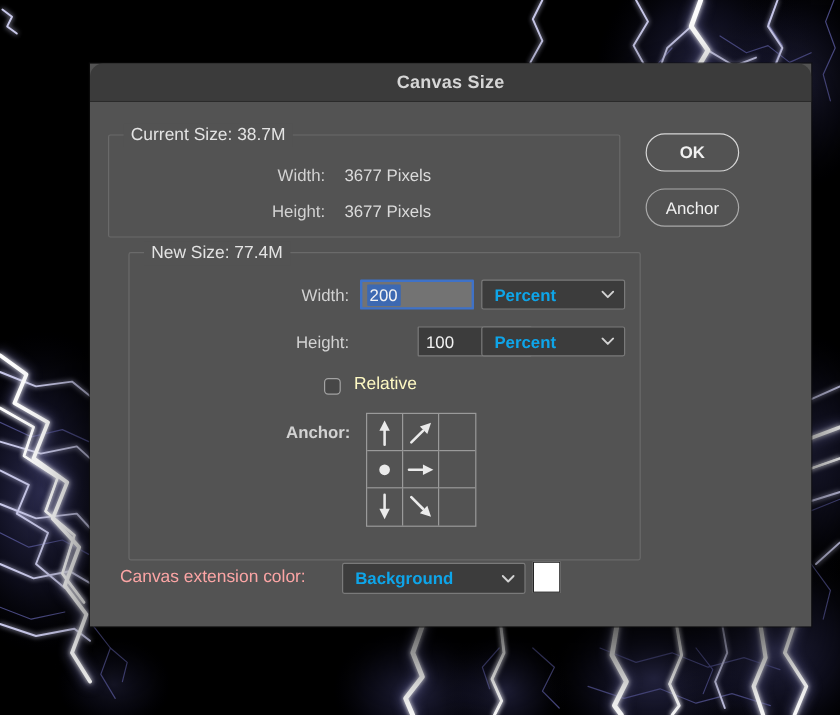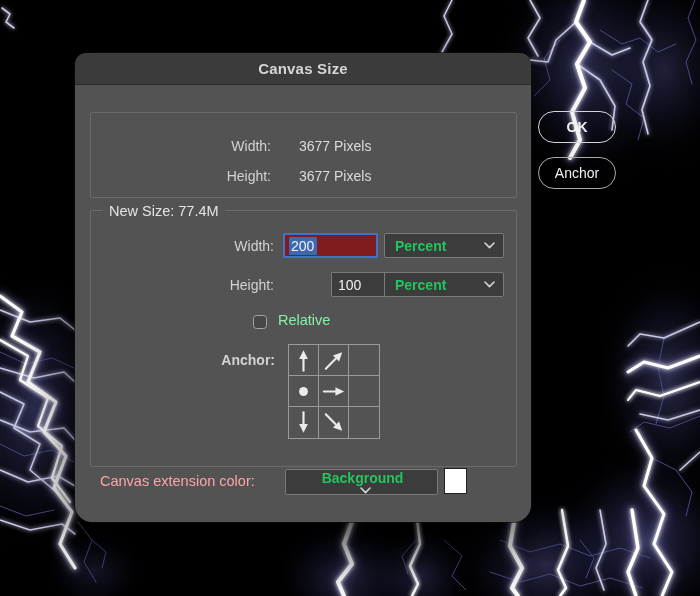--- a/index.html
+++ b/index.html
@@ -2,73 +2,73 @@
 <html><head>
 <meta charset="utf-8">
 <style>
   * { margin:0; padding:0; box-sizing:border-box; }
   html,body { background:#000; }
   body { font-family:"Liberation Sans","DejaVu Sans",sans-serif; }
   .stage { position:relative; width:700px; height:596px; background:#000; overflow:hidden; }
   .lightning { position:absolute; left:0; top:0; width:700px; height:596px; }
 
   
-  .dialog { position:absolute; left:75px; top:53px; width:456px; height:469px;
-            background:#535353; border-radius:17px;
+  .dialog { position:absolute; left:75px; top:53px; width:601px; height:469px;
+            background:#535353; border-radius:0;
             box-shadow:0 0 0 1px rgba(15,15,15,.65), 0 24px 60px rgba(0,0,0,.8); }
   .titlebar { position:absolute; left:0; top:0; width:100%; height:32px; background:#3b3b3b;
               border-radius:11px 11px 0 0; border-bottom:1px solid #2a2a2a;
               display:flex; align-items:center; justify-content:center; }
   .titlebar .title { font-size:15px; font-weight:bold; color:#d6d6d6; letter-spacing:.2px; }
 
   .group { position:absolute; border:1px solid #6a6a6a; border-radius:2px; }
   .legend { position:absolute; top:-10px; left:12px; background:#535353; padding:0 6px;
             font-size:14.5px; line-height:20px; color:#e3e3e3; white-space:nowrap; }
   #grp-current { left:15px; top:59px;  width:427px; height:86px; }
-  #grp-new     { left:15px; top:157px; width:427px; height:257px; }
+  #grp-new     { left:32px; top:157px; width:427px; height:257px; }
 
   .srow { position:absolute; left:0; width:100%; display:flex; font-size:14px; line-height:18px; }
   .srow .lbl { width:180px; text-align:right; color:#d2d2d2; }
-  .srow .val { margin-left:28px; color:#dbdbdb; }
+  .srow .val { margin-left:16px; color:#dbdbdb; }
   #cs-row-w { top:24px; }
   #cs-row-h { top:54px; }
 
   .flabel { position:absolute; left:0; width:183px; text-align:right; font-size:14px; color:#d2d2d2; line-height:18px; }
   #lbl-width  { top:26px; }
   #lbl-height { top:65px; }
   #lbl-anchor { width:184px; top:140px;font-weight:bold; }
 
   .pinput { position:absolute; left:192px; width:95px; height:25px; background:#3c3c3c;
             border:1px solid #7a7a7a; border-radius:1px; display:flex; align-items:center;
             padding-left:6px; font-size:14px; color:#f2f2f2; }
-  #inp-width { top:22px; background:#7f1d1d; border:2px solid #3f72c8; padding-left:4px; }
+  #inp-width { top:22px; background:#737373; border:2px solid #3f72c8; padding-left:4px; }
   #inp-width .sel { background:#3d69b2; padding:1px 3px 1px 2px; border-radius:1px; }
   #inp-height { top:61px;margin-left:48px; }
 
   .pselect { position:absolute; width:120px; height:25px; background:#3c3c3c;
              border:1px solid #7a7a7a; border-radius:2px; display:flex; align-items:center;
              justify-content:space-between; padding:0 8px 0 10px; font-size:14px;
-             font-weight:600; color:#22c55e; cursor:default; }
+             font-weight:600; color:#0ea5e9; cursor:default; }
   #sel-wunit { left:293px; top:22px; }
   #sel-hunit { left:293px; top:61px; }
   .chevron { flex:0 0 auto; margin-left:6px; }
 
   .checkbox { position:absolute; left:162px; top:104px; width:14px; height:14px;
               background:#474747; border:1.5px solid #a3a3a3; border-radius:3.5px; }
-  #lbl-relative { position:absolute; left:187px; top:101px; font-size:14.5px; color:#86efac; }
+  #lbl-relative { position:absolute; left:187px; top:101px; font-size:14.5px; color:#fef9c3; }
 
   .agrid { position:absolute; left:197px; top:133px; display:grid;
            grid-template-columns:repeat(3,30px); grid-auto-rows:31px; border:1px solid #9a9a9a; }
   .acell { border-right:1px solid #9a9a9a; border-bottom:1px solid #9a9a9a;
            display:flex; align-items:center; justify-content:center; }
   .acell:nth-child(3n) { border-right:none; }
   .acell:nth-child(n+7) { border-bottom:none; }
 
   #ext-label  { position:absolute; left:25px; top:420px; font-size:14.5px; color:#fca5a5; }
-  #ext-select { position:absolute; left:210px; top:416px; width:153px; height:26px;flex-direction:column; }
+  #ext-select { position:absolute; left:210px; top:416px; width:153px; height:26px; }
   #ext-swatch { position:absolute; left:369px; top:415px; width:23px; height:26px;
                 background:#ffffff; border:1.5px solid #232323; }
 
   .btn { position:absolute; left:463px; width:78px; height:32px; border-radius:16px;
          background:transparent; color:#f1f1f1; font-size:14px;
          font-family:"Liberation Sans","DejaVu Sans",sans-serif;
          display:flex; align-items:center; justify-content:center; cursor:pointer; }
   #btn-ok     { top:58px;  border:1.5px solid #d6d6d6; font-weight:600; }
   #btn-cancel { top:104px; border:1px solid #a9a9a9; font-weight:500; }
 </style>
@@ -180,20 +180,21 @@
     </g>
   </svg>
 
   <div class="dialog">
 
     <div class="titlebar">
       <span class="title">Canvas Size</span>
     </div>
 
     <div class="group" id="grp-current">
+      <span class="legend">Current Size: 38.7M</span>
       <div class="srow" id="cs-row-w">
         <span class="lbl">Width:</span>
         <span class="val">3677 Pixels</span>
       </div>
       <div class="srow" id="cs-row-h">
         <span class="lbl">Height:</span>
         <span class="val">3677 Pixels</span>
       </div>
     </div>
 

